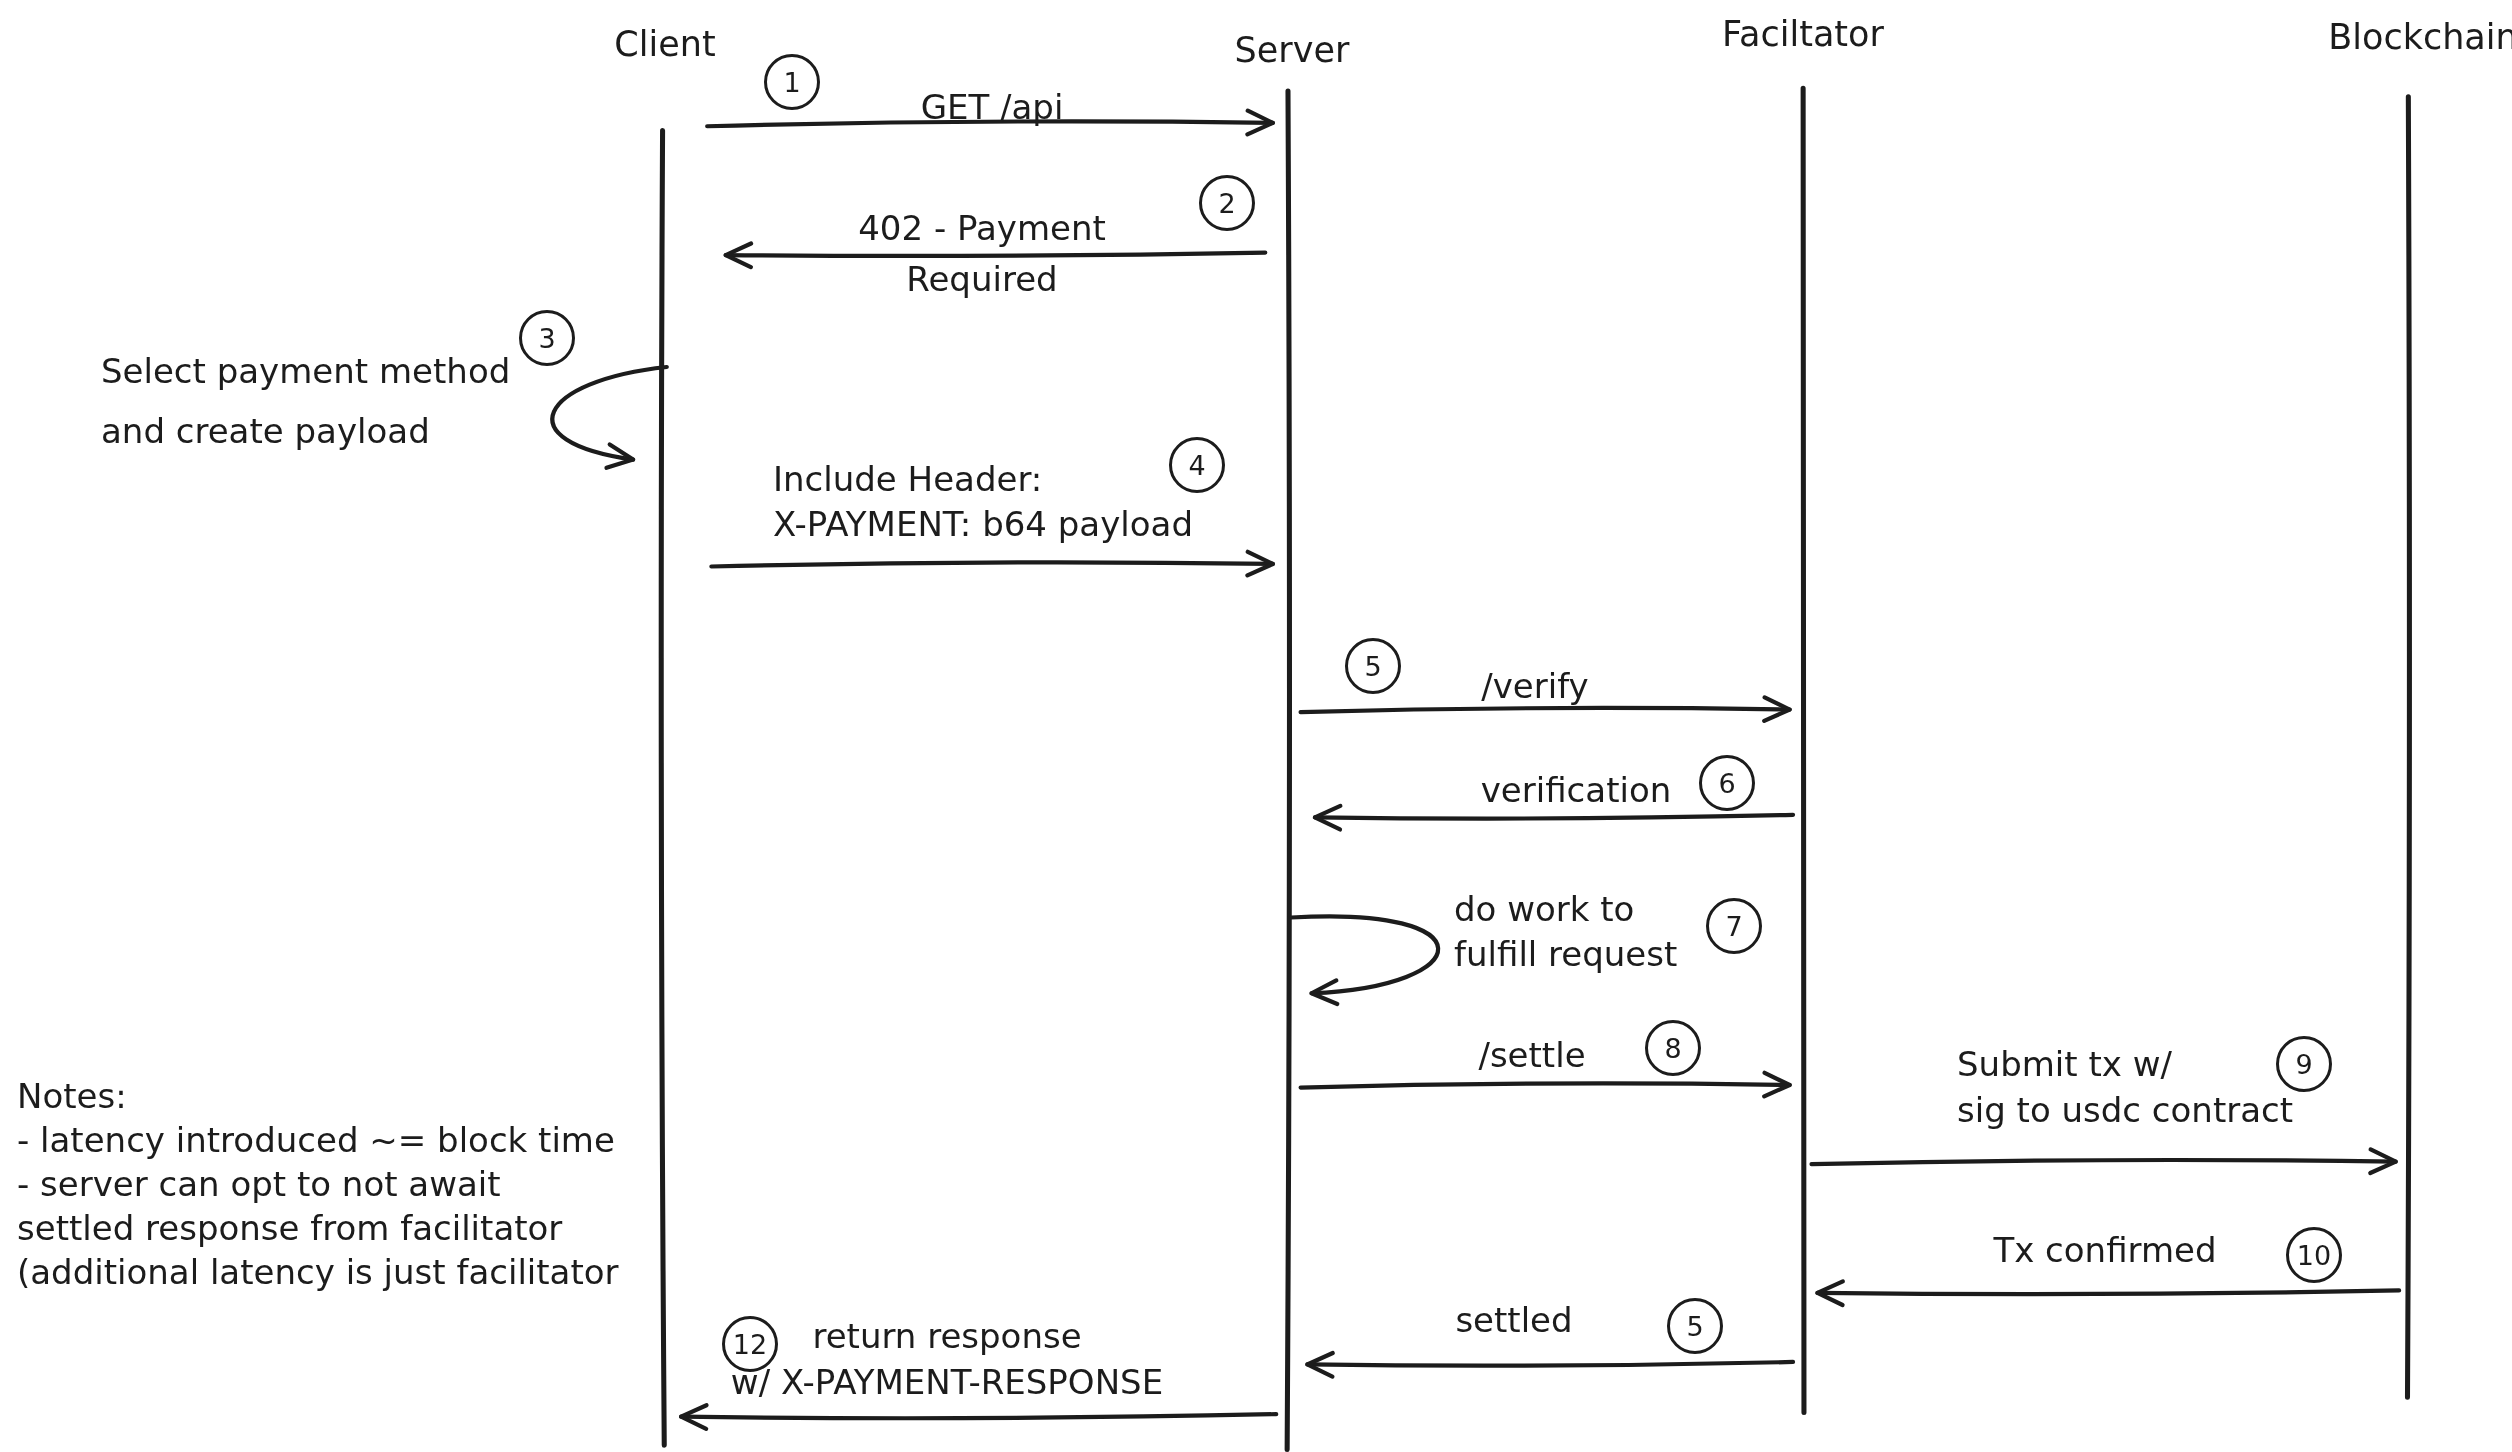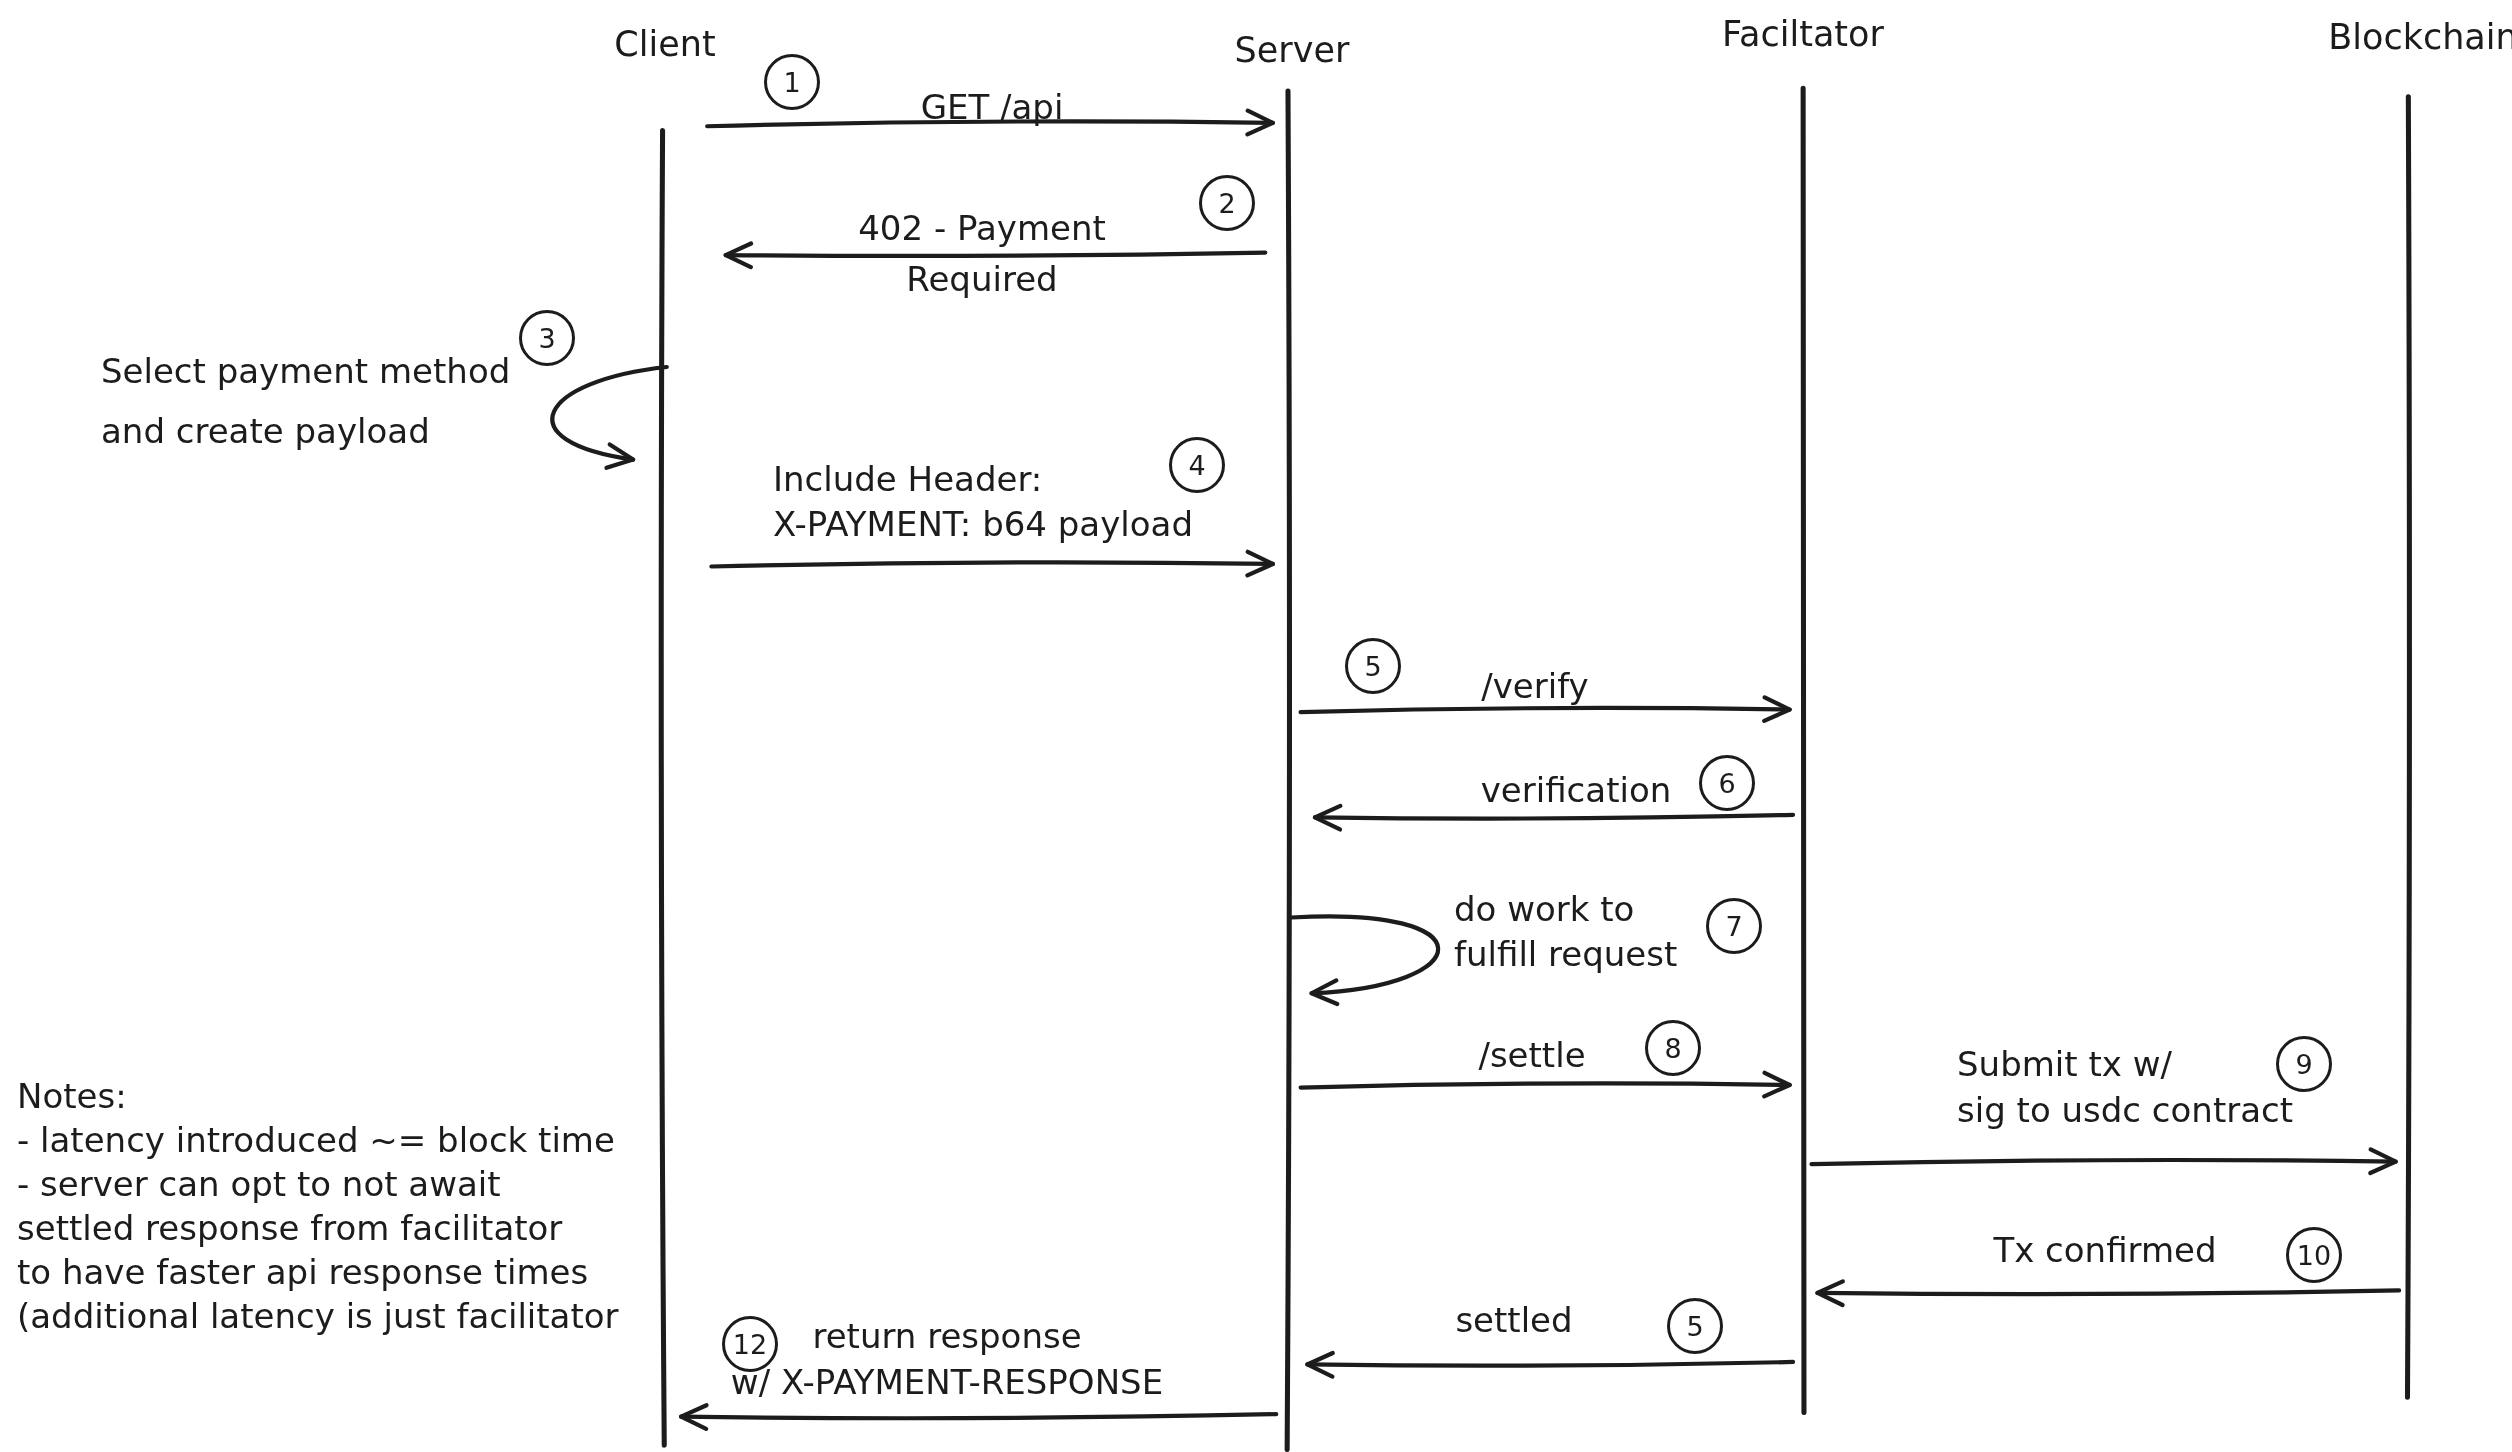--- a/index.html
+++ b/index.html
@@ -161,18 +161,17 @@
   <div>
     <div class="lbl center" style="left:947px; top:1318px;">return response</div>
     <div class="lbl center" style="left:947px; top:1364px;text-align:center;">w/ X-PAYMENT-RESPONSE</div>
   </div>
 
   <div class="notes">
     <div>Notes:</div>
     <div>- latency introduced ~= block time</div>
     <div>- server can opt to not await</div>
     <div>settled response from facilitator</div>
-    <div>to have faster api response times</div>
     <div>(additional latency is just facilitator</div>
   </div>
 
 </div>
 
 
 </body></html>

